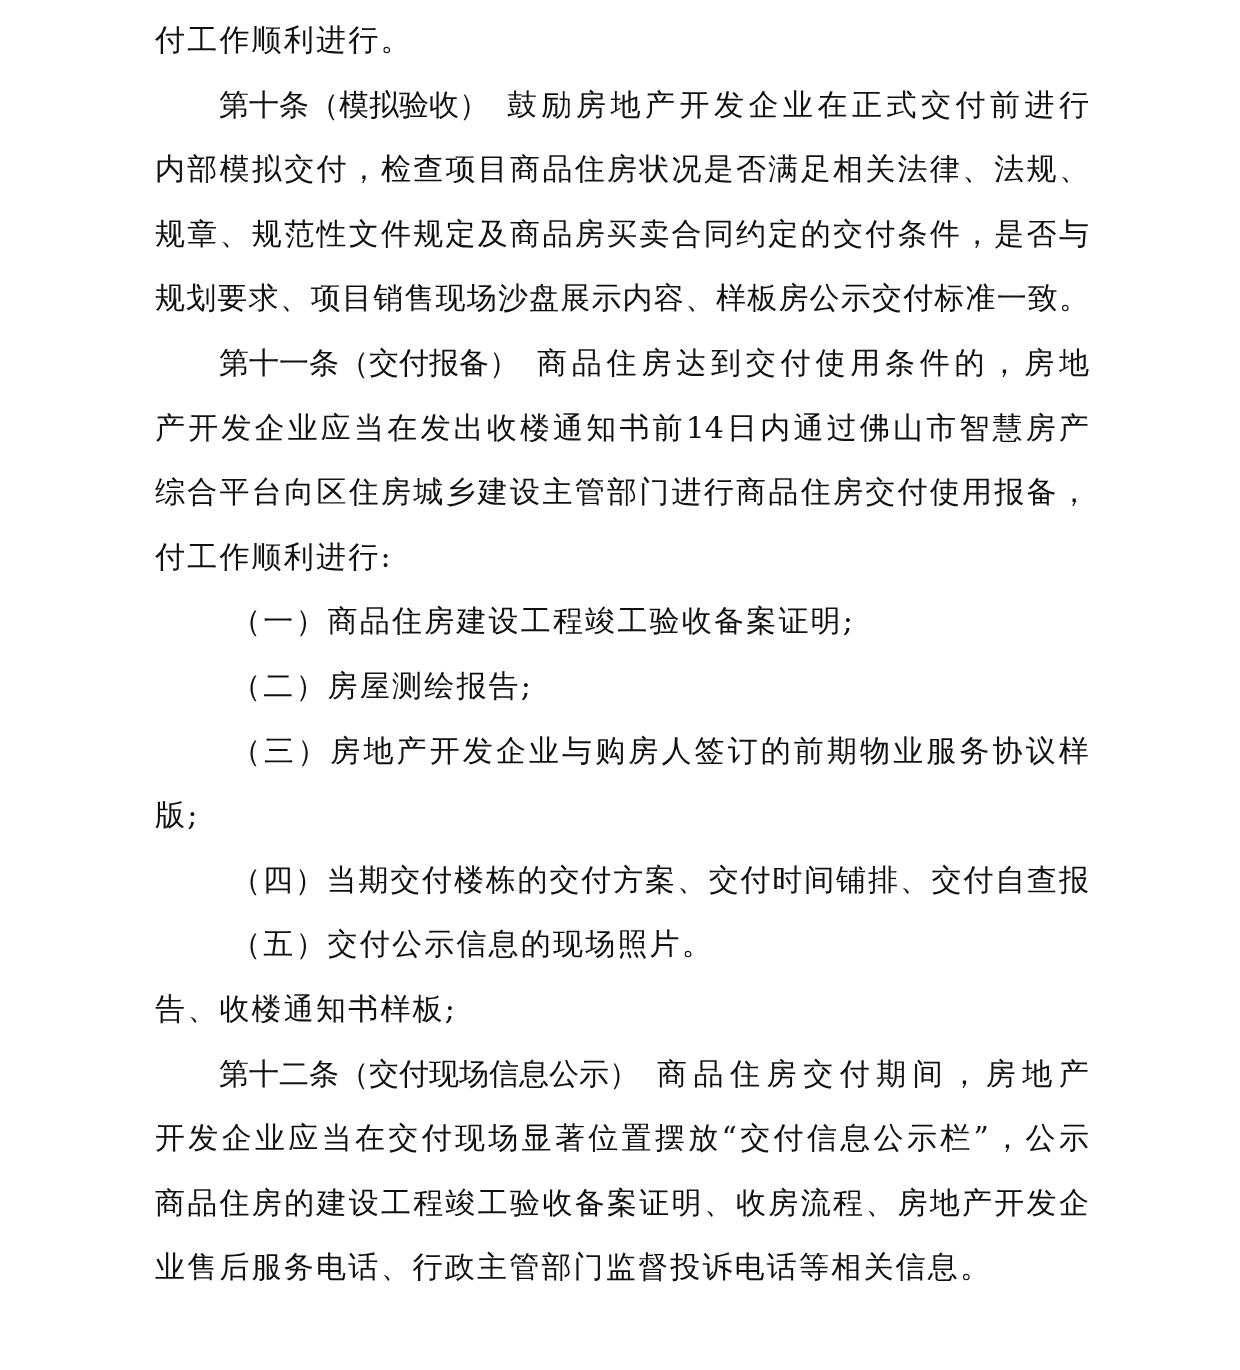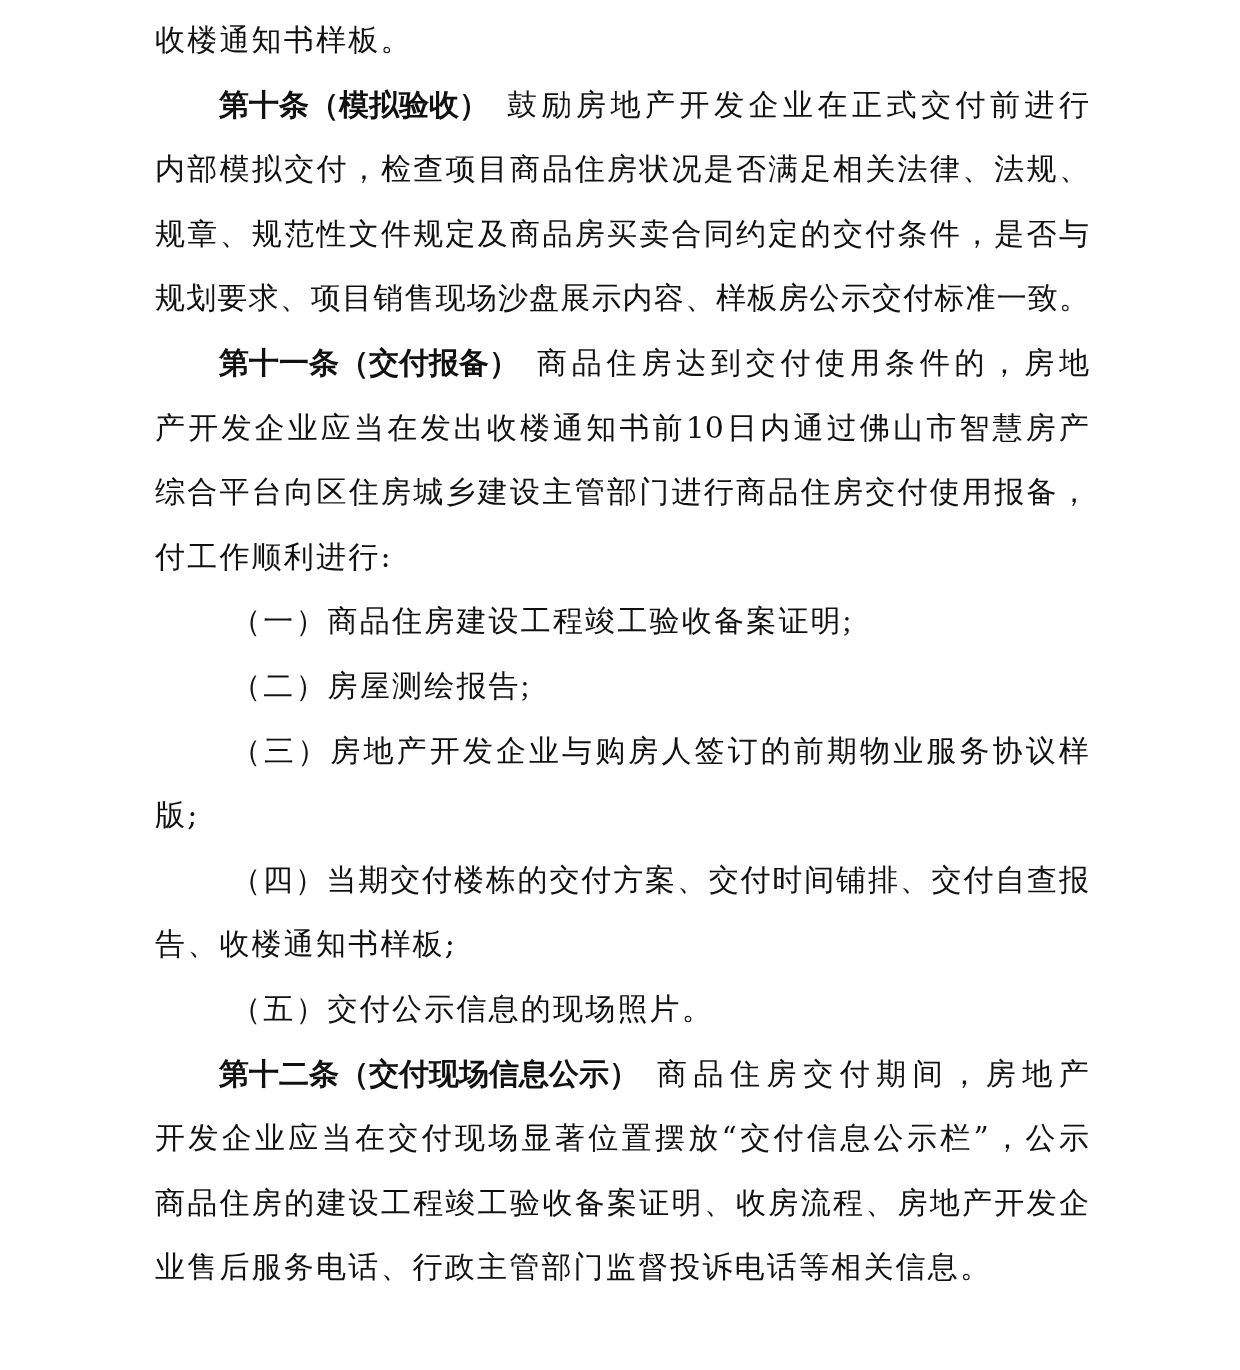--- a/index.html
+++ b/index.html
@@ -23,42 +23,42 @@
     }
     .line {
       position: relative;
       height: 64.6px;
       line-height: 64.6px;
       font-size: 30px;
       white-space: nowrap;
       letter-spacing: 2.2px;
     }
     .indent2 { padding-left: 64px; }
-    .indent-item { padding-left: 76px; font-family: Liberation Serif, serif; }
+    .indent-item { padding-left: 76px; }
     .heading {
       font-family: "DejaVu Sans", "Liberation Sans", sans-serif;
-      font-weight: bold;
+      font-weight: normal;
       letter-spacing: 0;
       margin-right: 18px;
       text-align: right;
     }
     .flexline {
       display: flex;
       justify-content: space-between;
       align-items: center;
     }
     .flexline span.ch { display: inline-block; }
   </style>
 </head>
 <body>
 
 <div class="page">
 
   <div class="line">
-    <span>收楼通知书样板。</span>
+    <span>付工作顺利进行。</span>
   </div>
 
   <div class="line flexline indent2">
     <span class="heading">第十条（模拟验收）</span>
     <span class="spread" style="display: flex; justify-content: space-between; width: 582px; letter-spacing: 0px;">
         <span class="ch">鼓</span>
         <span class="ch">励</span>
         <span class="ch">房</span>
         <span class="ch">地</span>
         <span class="ch">产</span>
@@ -214,21 +214,21 @@
         <span class="ch">当</span>
         <span class="ch">在</span>
         <span class="ch">发</span>
         <span class="ch">出</span>
         <span class="ch">收</span>
         <span class="ch">楼</span>
         <span class="ch">通</span>
         <span class="ch">知</span>
         <span class="ch">书</span>
         <span class="ch">前</span>
-        <span class="ch">10</span>
+        <span class="ch">14</span>
         <span class="ch">日</span>
         <span class="ch">内</span>
         <span class="ch">通</span>
         <span class="ch">过</span>
         <span class="ch">佛</span>
         <span class="ch">山</span>
         <span class="ch">市</span>
         <span class="ch">智</span>
         <span class="ch">慧</span>
         <span class="ch">房</span>
@@ -342,26 +342,26 @@
         <span class="ch">排</span>
         <span class="ch">、</span>
         <span class="ch">交</span>
         <span class="ch">付</span>
         <span class="ch">自</span>
         <span class="ch">查</span>
         <span class="ch">报</span>
       </span>
   </div>
 
+  <div class="line indent-item">
+    <span>（五）交付公示信息的现场照片。</span>
+  </div>
+
   <div class="line">
     <span>告、收楼通知书样板;</span>
-  </div>
-
-  <div class="line indent-item">
-    <span>（五）交付公示信息的现场照片。</span>
   </div>
 
   <div class="line flexline indent2">
     <span class="heading">第十二条（交付现场信息公示）</span>
     <span class="spread" style="display: flex; justify-content: space-between; width: 432px; letter-spacing: 0px;">
         <span class="ch">商</span>
         <span class="ch">品</span>
         <span class="ch">住</span>
         <span class="ch">房</span>
         <span class="ch">交</span>

